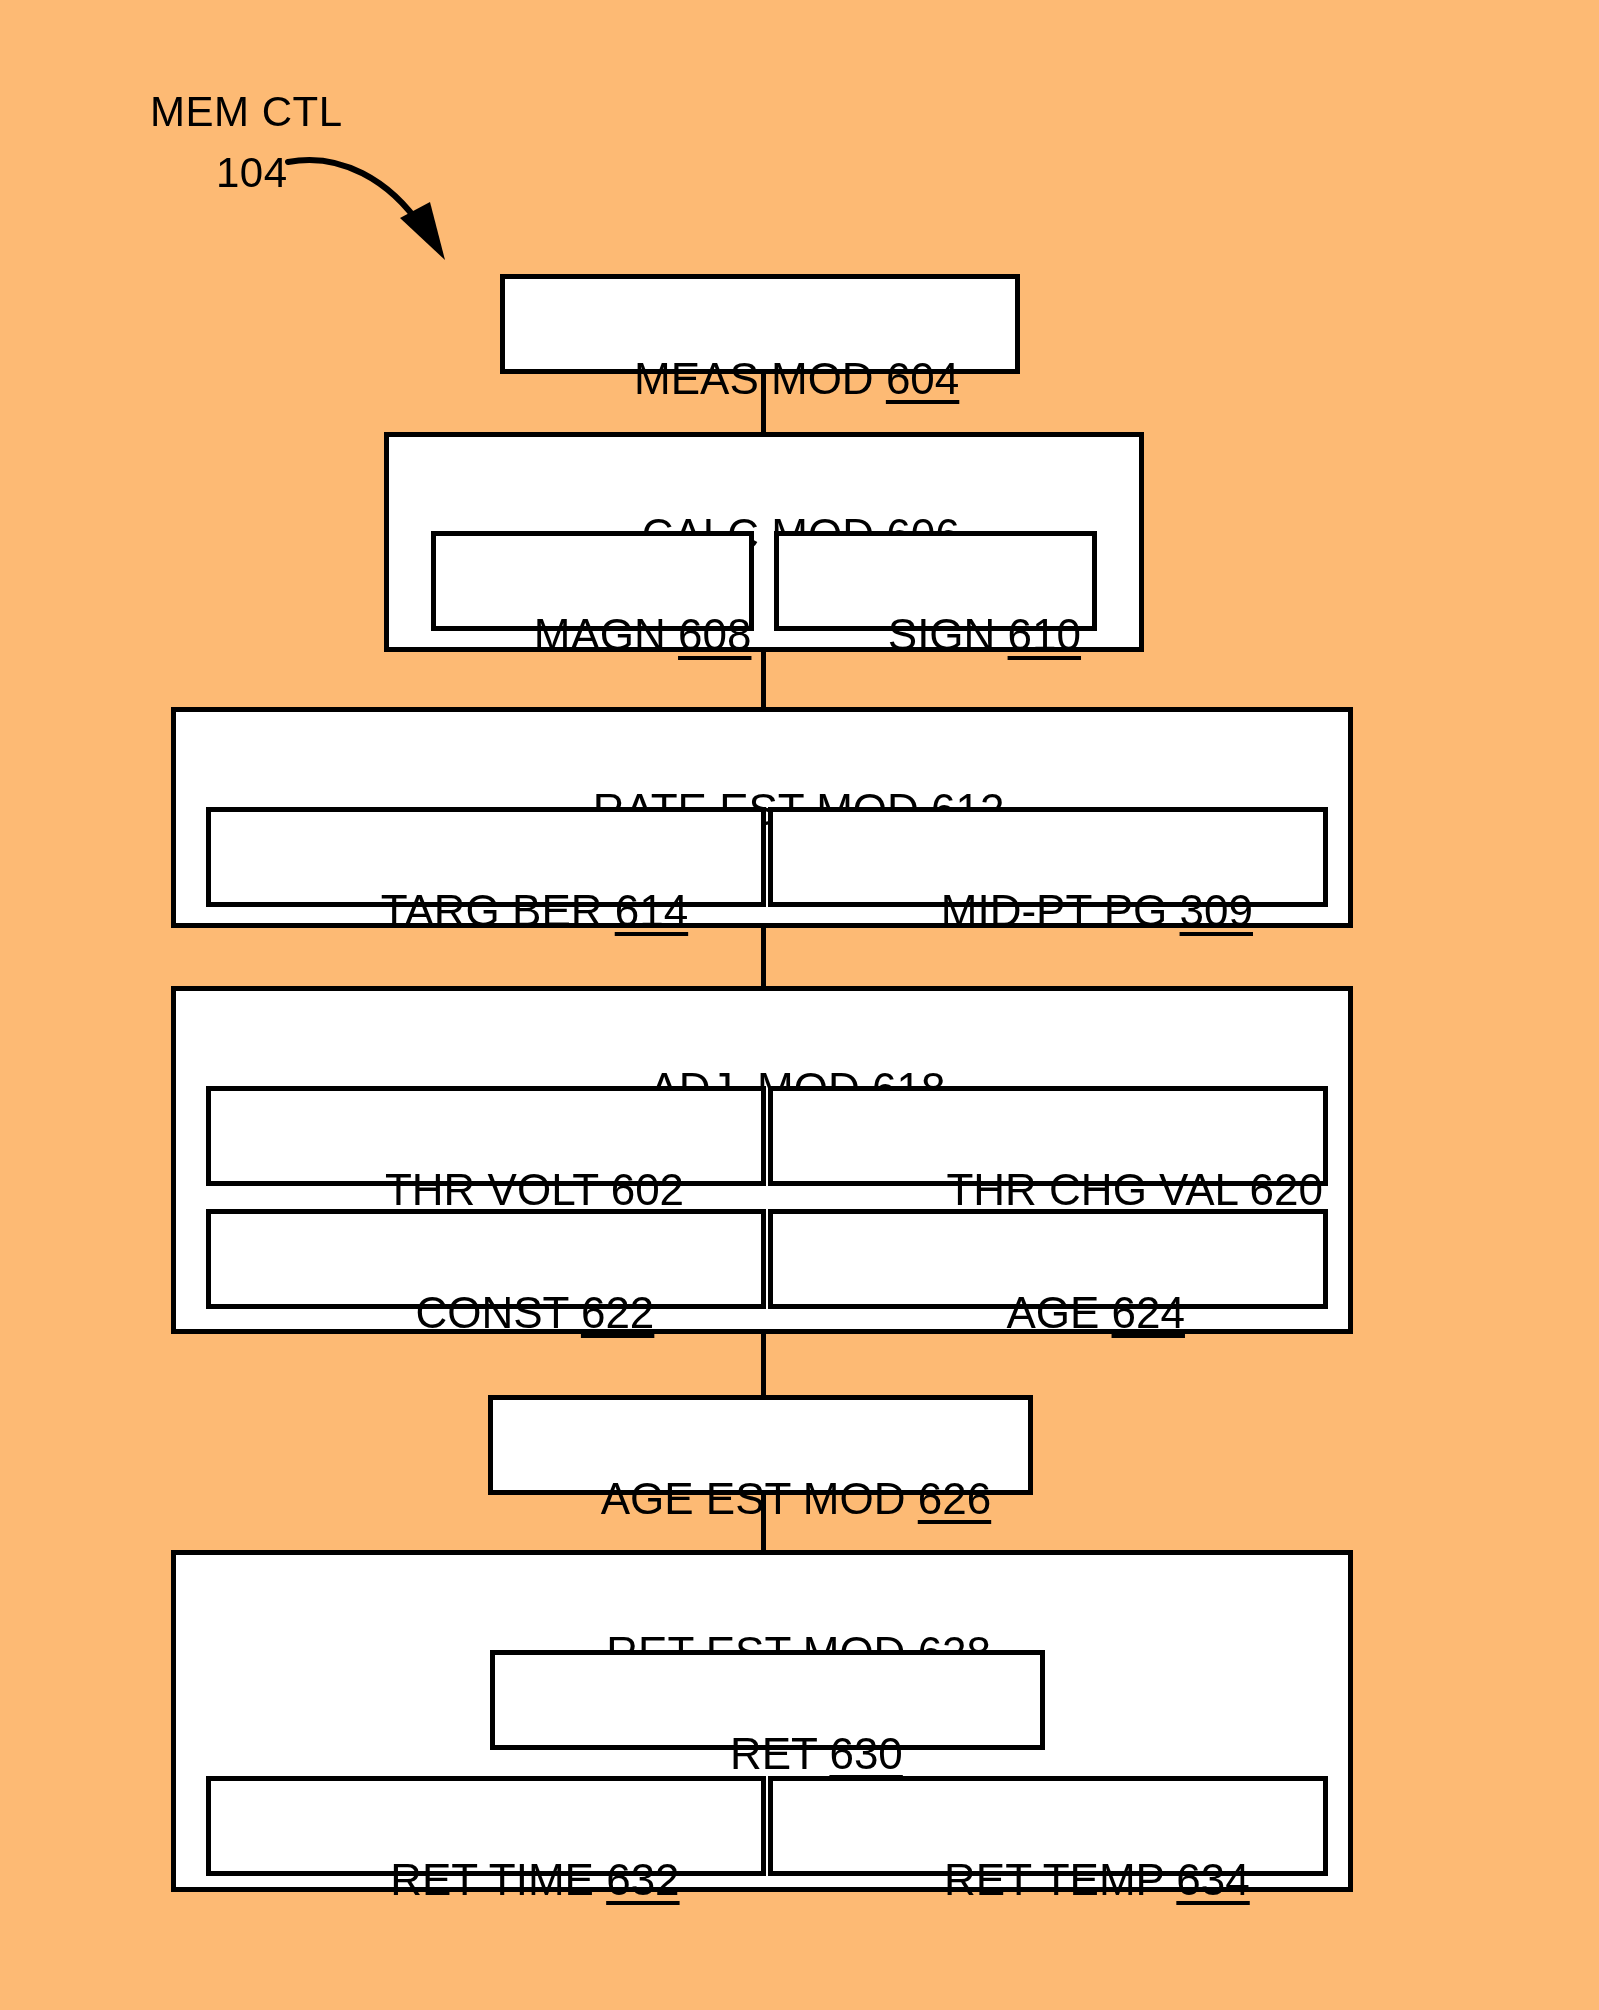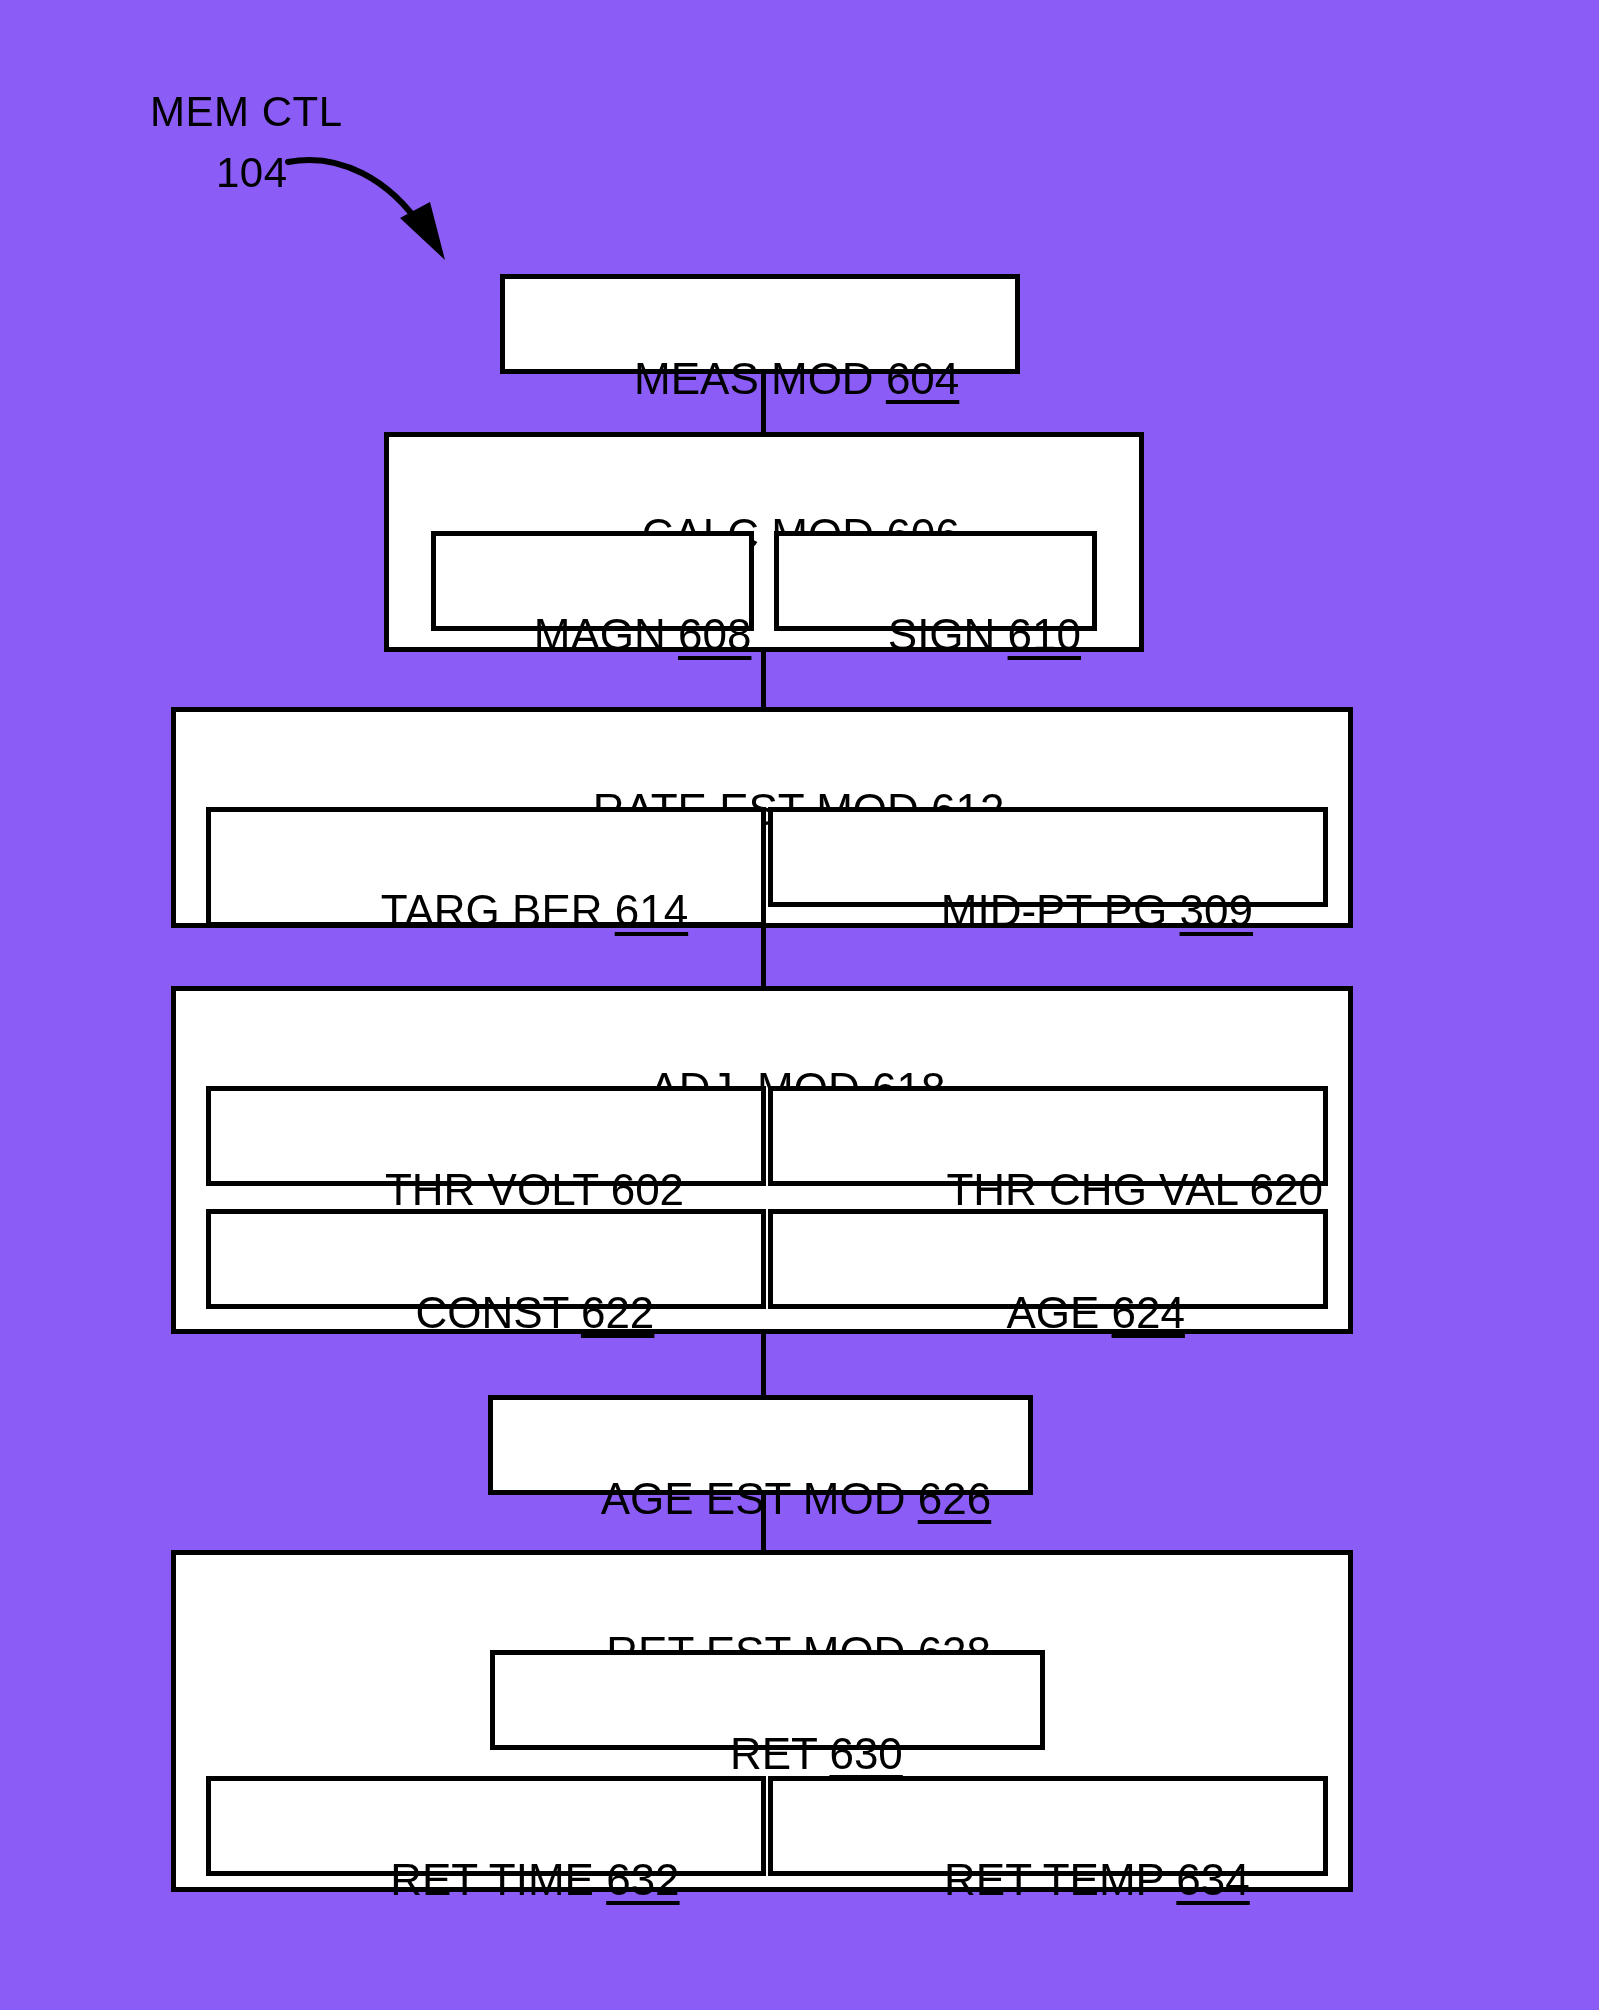--- a/index.html
+++ b/index.html
@@ -8,21 +8,21 @@
     background: #ffffff;
   }
   body {
     font-family: "Liberation Sans", sans-serif;
     color: #000000;
   }
   #page {
     position: relative;
     width: 1599px;
     height: 2010px;
-    background: #8b5cf6;
+    background: #fdba74;
     overflow: hidden;
   }
 
   
   .caption {
     position: absolute;
     font-size: 42px;
     line-height: 52px;
     letter-spacing: 0.5px;
     white-space: pre;
@@ -120,21 +120,21 @@
       </div>
     </div>
   </div>
 
   <div class="connector" style="top:652px; height:55px;"></div>
 
   <div class="fbox" style="left:171px; top:707px; width:1182px; height:221px;">
     <div class="box-title" style="top:20px;">
       <span>RATE EST MOD</span><span> </span><span class="refnum">612</span>
     </div>
-    <div class="fbox-inner" style="left:30px; top:95px; width:560px; height:120px;">
+    <div class="fbox-inner" style="left:30px; top:95px; width:560px; height:100px;">
       <div class="cell-text" style="top:21px;">
         <span>TARG BER</span><span> </span><span class="refnum">614</span>
       </div>
     </div>
     <div class="fbox-inner" style="left:592px; top:95px; width:560px; height:100px;">
       <div class="cell-text" style="top:21px;">
         <span>MID-PT PG</span><span> </span><span class="refnum">309</span>
       </div>
     </div>
   </div>

